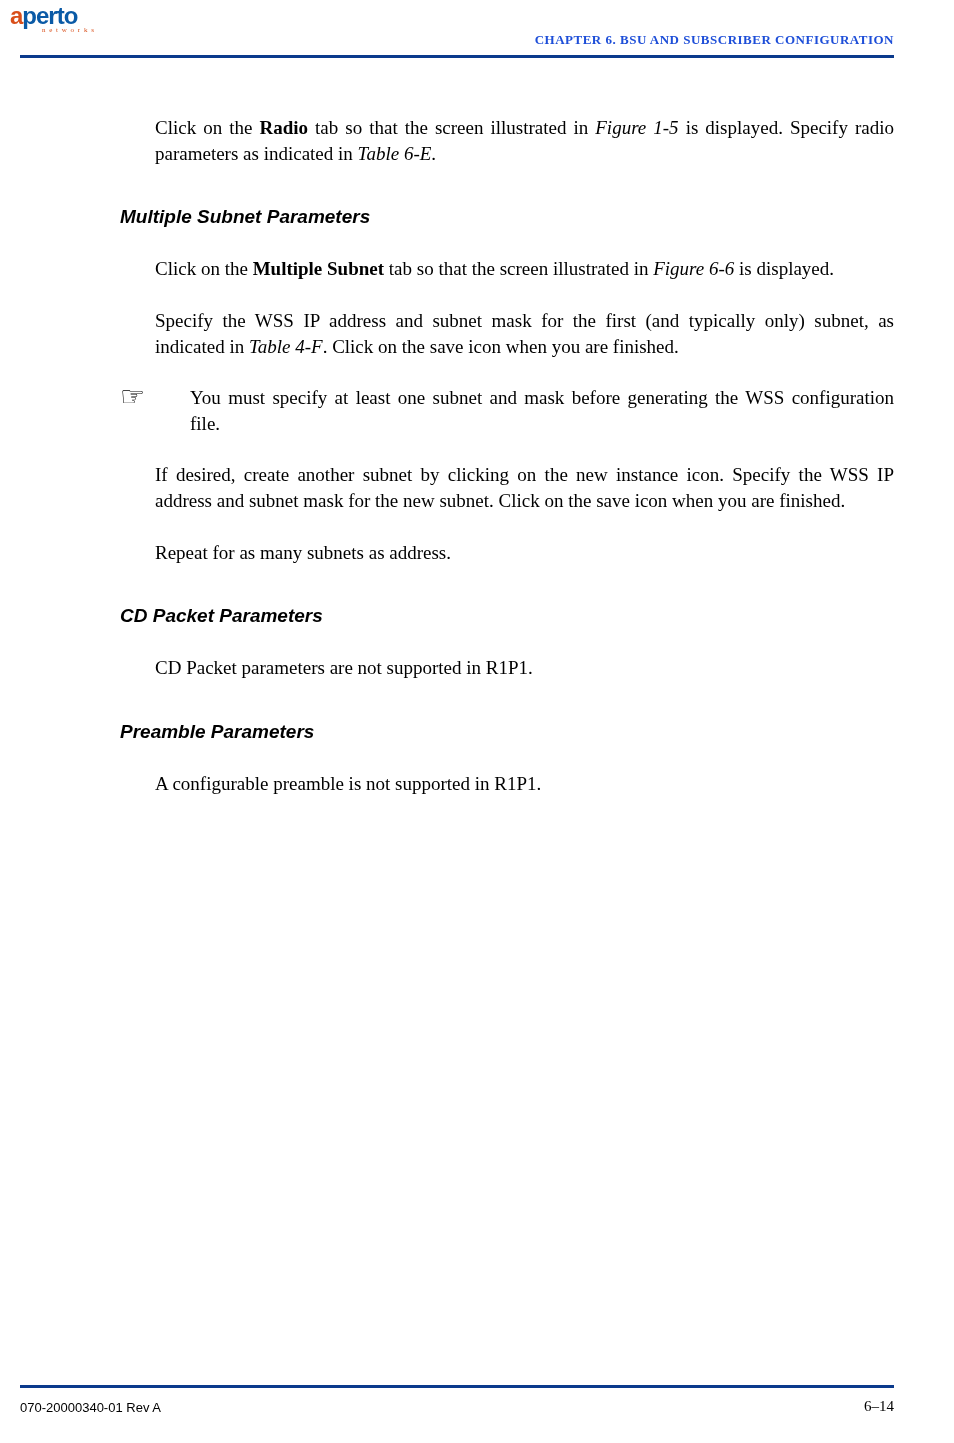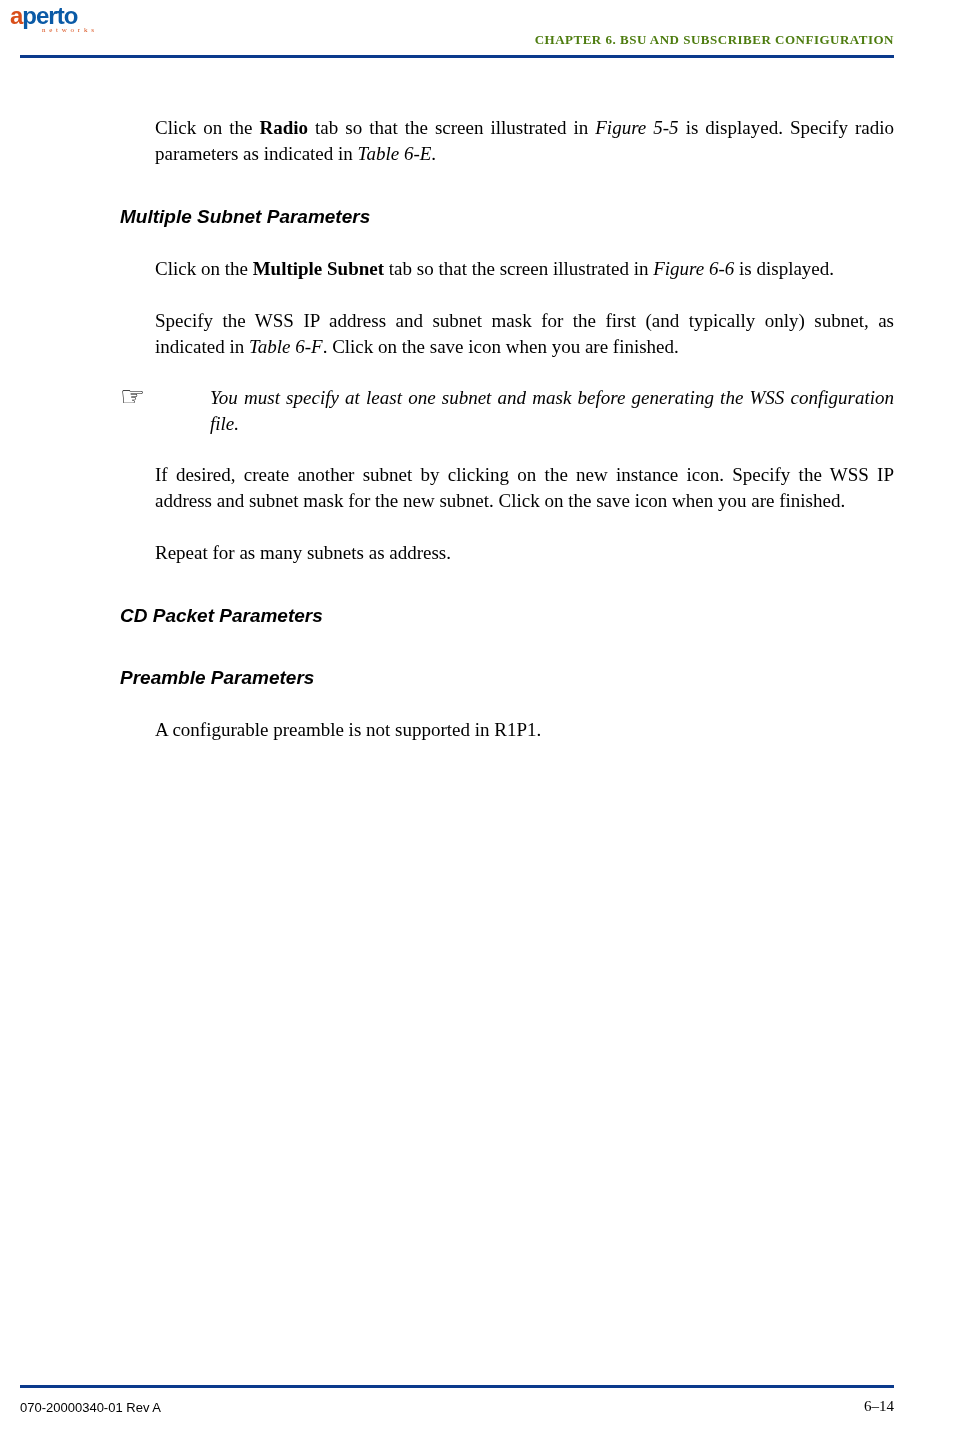--- a/index.html
+++ b/index.html
@@ -36,21 +36,21 @@
       margin-left: 32px;
       font-weight: normal;
     }
     .chapter-header {
       position: absolute;
       right: 60px;
       top: 32px;
       font-family: "Times New Roman", Times, serif;
       font-size: 13px;
       font-weight: bold;
-      color: #4d7c0f;
+      color: #1d4ed8;
       letter-spacing: 0.5px;
     }
     .chapter-header .sc { font-variant: small-caps; }
     .header-rule {
       position: absolute;
       top: 55px;
       left: 20px;
       right: 60px;
       border-bottom: 3px solid #0a3a8c;
     }
@@ -89,25 +89,24 @@
     }
     .note-icon {
       flex: 0 0 35px;
       font-size: 28px;
       line-height: 1;
       color: #000;
       margin-top: -2px;
     }
     .note-text {
       font-family: "Times New Roman", Times, serif;
-      font-style: italic;
       font-size: 19px;
       line-height: 1.35;
       text-align: justify;
-      margin-left: 55px;
+      margin-left: 35px;
     }
     .footer-rule {
       position: absolute;
       bottom: 55px;
       left: 20px;
       right: 60px;
       border-top: 3px solid #0a3a8c;
     }
     .footer-left {
       position: absolute;
@@ -141,42 +140,43 @@
   <div class="chapter-header">
     <span class="sc">CHAPTER 6.  BSU AND SUBSCRIBER CONFIGURATION</span>
   </div>
   <div class="header-rule"></div>
 </div>
 
 <div class="content">
 
   <div class="section">
     <div class="para">
-      <span>Click on the </span><span class="bold">Radio</span><span> tab so that the screen illustrated in </span><span class="ital">Figure 5-5</span><span> is displayed. Specify radio parameters as indicated in </span><span class="ital">Table 6-E</span><span>.</span>
+      <span>Click on the </span><span class="bold">Radio</span><span> tab so that the screen illustrated in </span><span class="ital">Figure 1-5</span><span> is displayed. Specify radio parameters as indicated in </span><span class="ital">Table 6-E</span><span>.</span>
     </div>
   </div>
 
   <div class="section">
     <div class="sec-heading">Multiple Subnet Parameters</div>
     <div class="para">
       <span>Click on the </span><span class="bold">Multiple Subnet</span><span> tab so that the screen illustrated in </span><span class="ital">Figure 6-6</span><span> is displayed.</span>
     </div>
     <div class="para">
-      <span>Specify the WSS IP address and subnet mask for the first (and typically only) subnet, as indicated in </span><span class="ital">Table 6-F</span><span>. Click on the save icon when you are finished.</span>
+      <span>Specify the WSS IP address and subnet mask for the first (and typically only) subnet, as indicated in </span><span class="ital">Table 4-F</span><span>. Click on the save icon when you are finished.</span>
     </div>
     <div class="note-row">
       <div class="note-icon">☞</div>
       <div class="note-text">You must specify at least one subnet and mask before generating the WSS configuration file.</div>
     </div>
     <div class="para">If desired, create another subnet by clicking on the new instance icon. Specify the WSS IP address and subnet mask for the new subnet. Click on the save icon when you are finished.</div>
     <div class="para">Repeat for as many subnets as address.</div>
   </div>
 
   <div class="section">
     <div class="sec-heading">CD Packet Parameters</div>
+    <div class="para">CD Packet parameters are not supported in R1P1.</div>
   </div>
 
   <div class="section">
     <div class="sec-heading">Preamble Parameters</div>
     <div class="para">A configurable preamble is not supported in R1P1.</div>
   </div>
 
 </div>
 
 <div class="footer-rule"></div>

